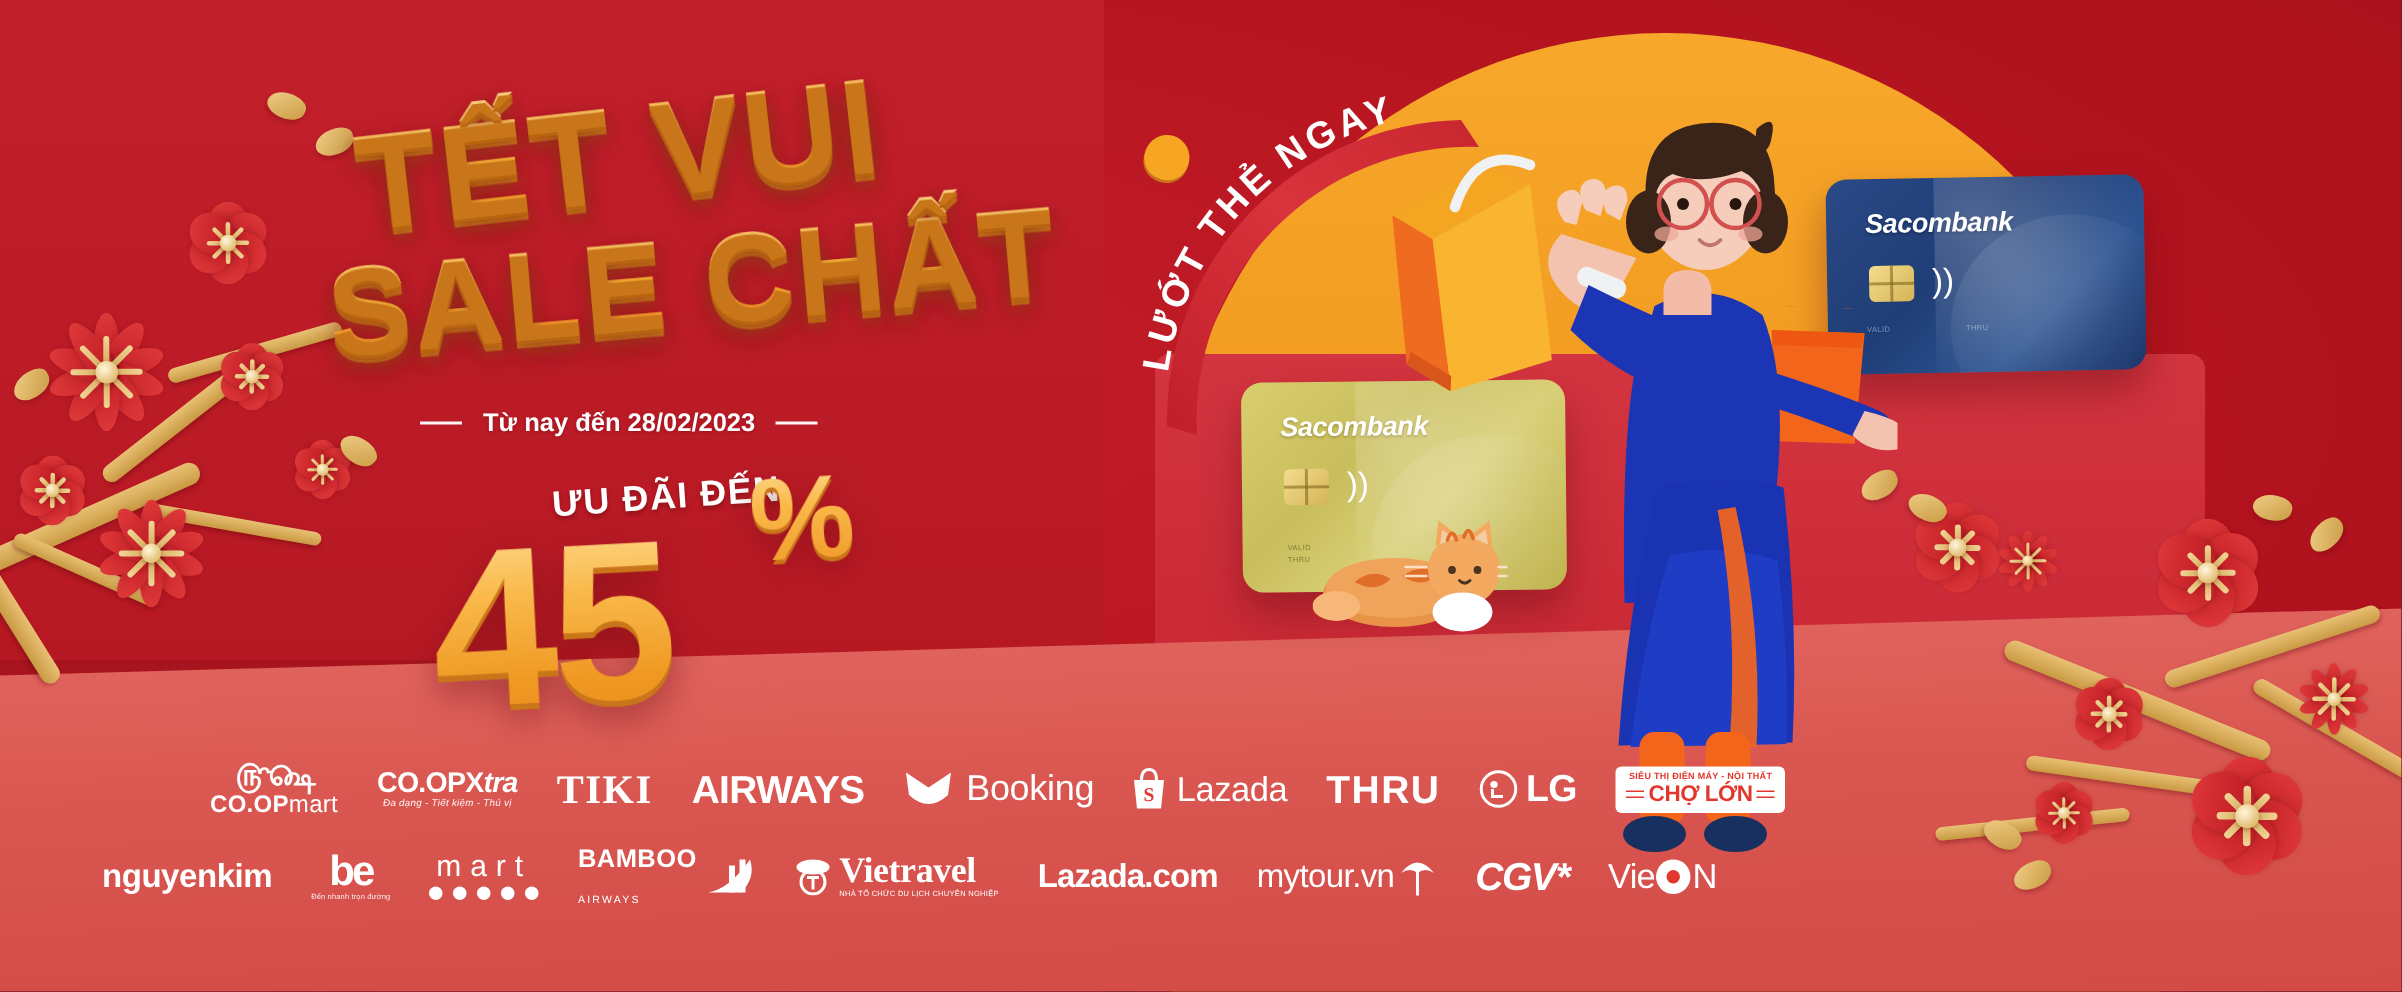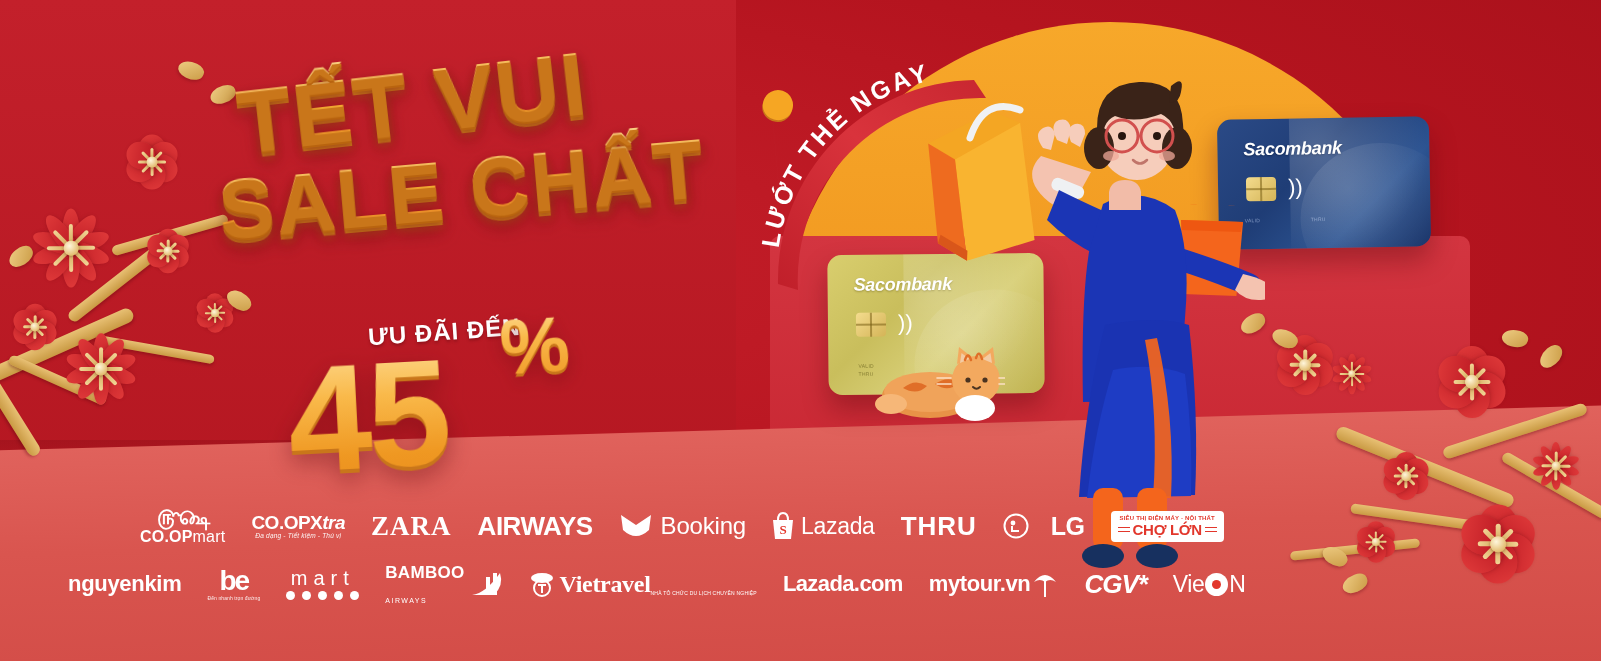--- a/index.html
+++ b/index.html
@@ -276,21 +276,21 @@
   .lg-zara{ font-size:27px; font-weight:bold; letter-spacing:1px; font-family:"Liberation Serif", serif; }
   .lg-uniqlo{ font-size:26px; font-weight:bold; letter-spacing:-.5px; }
 
   .lg-lazada{ gap:8px; }
   .lg-lazada .wm{ font-size:24px; letter-spacing:-.2px; }
 
   .lg-shopee{ gap:7px; }
   .lg-shopee .wm{ font-size:23px; letter-spacing:-.3px; }
 
   .lg-tiki{ font-size:26px; font-weight:bold; letter-spacing:1px; }
-  .lg-lg{ gap:22px; }
+  .lg-lg{ gap:5px; }
   .lg-lg .wm{ font-size:25px; font-weight:bold; letter-spacing:-.5px; }
 
   .lg-cholon{
     background:#FFFFFF; color:#E2372C; border-radius:4px;
     padding:4px 7px 5px; flex-direction:column; gap:1px;
   }
   .lg-cholon .t1{ font-size:6px; font-weight:bold; letter-spacing:.2px; }
   .lg-cholon .t2{ font-size:15px; font-weight:bold; letter-spacing:-.3px; display:flex; align-items:center; gap:3px;}
   .lg-cholon .bar{ width:12px; height:5px; border-top:1.5px solid #E2372C; border-bottom:1.5px solid #E2372C; }
 
@@ -303,26 +303,26 @@
   .lg-agoda .wm{ font-size:20px; letter-spacing:6px; }
   .lg-agoda .dots{ display:flex; gap:7px; }
   .lg-agoda .dots i{ width:9px; height:9px; border-radius:50%; background:#FFFFFF; display:block; }
 
   .lg-bamboo{ gap:5px; }
   .lg-bamboo .txt{ flex-direction:column; display:flex; gap:16px; align-items:flex-start; }
   .lg-bamboo .t1{ font-size:17px; font-weight:bold; letter-spacing:.3px; }
   .lg-bamboo .t2{ font-size:7px; letter-spacing:1.5px; }
 
   .lg-vietravel{ gap:6px; flex-direction:row; }
-  .lg-vietravel .txt{ display:flex; flex-direction:row; align-items:flex-end; }
+  .lg-vietravel .txt{ display:flex; flex-direction:column; align-items:flex-start; }
   .lg-vietravel .t1{ font-size:24px; font-weight:bold; font-family:"Liberation Serif",serif; letter-spacing:-.3px; }
   .lg-vietravel .t2{ font-size:5px; letter-spacing:.2px; margin-top:1px; }
 
   .lg-booking{ font-size:22px; font-weight:bold; letter-spacing:-.6px; }
-  .lg-mytour{ gap:2px;font-weight:bold; }
+  .lg-mytour{ gap:2px; }
   .lg-mytour .wm{ font-size:22px; letter-spacing:-.4px; }
   .lg-cgv{ font-size:26px; font-weight:bold; font-style:italic; letter-spacing:-1px; }
   .lg-vieon{ gap:1px; }
   .lg-vieon .wm{ font-size:23px; letter-spacing:-.5px; }
   .lg-vieon .o{
     display:inline-flex; align-items:center; justify-content:center;
     width:23px; height:23px; border-radius:50%; background:#FFFFFF;
   }
   .lg-vieon .o b{ width:9px; height:9px; border-radius:50%; background:#E2372C; display:block; }
 </style>
@@ -605,20 +605,25 @@
   <div class="petal-seed" style="left:1538px;top:348px;transform:rotate(-40deg);"></div>
   <div class="petal-seed" style="left:1322px;top:548px;transform:rotate(35deg);"></div>
   <div class="petal-seed" style="left:1342px;top:575px;transform:rotate(-20deg);"></div>
 
   <div class="headline-wrap">
     <div class="hl-line hl1">TẾT VUI</div>
     <div class="hl-line hl2">SALE CHẤT</div>
     <div class="star-dot"></div>
   </div>
 
+  <div class="date-row">
+    <span class="date-rule"></span>
+    <span class="date-text">Từ nay đến 28/02/2023</span>
+    <span class="date-rule"></span>
+  </div>
 
   <div class="uudai">ƯU ĐÃI ĐẾN</div>
   <div class="bignum">45</div>
   <div class="pct">%</div>
 
   <div class="ribbon">
     <svg viewBox="0 0 230 235">
       <defs>
         <path id="ribArc" d="M 22,222 A 186,186 0 0 1 208,36"></path>
         <linearGradient id="ribG" x1="0" y1="1" x2="1" y2="0">
@@ -736,21 +741,21 @@
       <div class="logo lg-coopmart">
         <span class="mark">௹௸</span>
         <span class="wm"><b>CO.OP</b><span>mart</span></span>
       </div>
 
       <div class="logo lg-coopxtra">
         <span class="wm"><span>CO.OP</span><b>X</b><i>tra</i></span>
         <span class="tag">Đa dạng - Tiết kiệm - Thú vị</span>
       </div>
 
-      <div class="logo lg-zara">ZARA</div>
+      <div class="logo lg-zara">TIKI</div>
       <div class="logo lg-uniqlo">AIRWAYS</div>
 
       <div class="logo lg-lazada">
         <svg width="34" height="28" viewBox="0 0 34 28">
           <path d="M2 3 L17 13 L32 3 L30 18 Q17 30 4 18 Z" fill="#FFFFFF"></path>
         </svg>
         <span class="wm">Booking</span>
       </div>
 
       <div class="logo lg-shopee">

